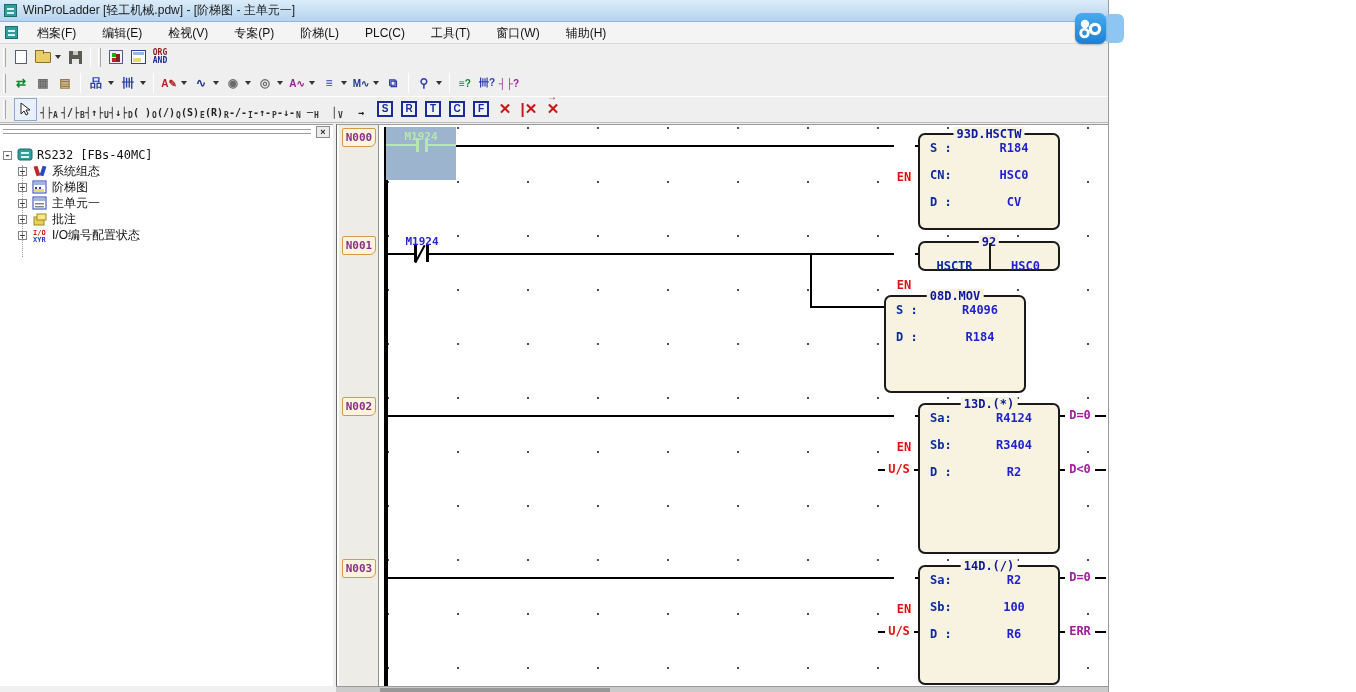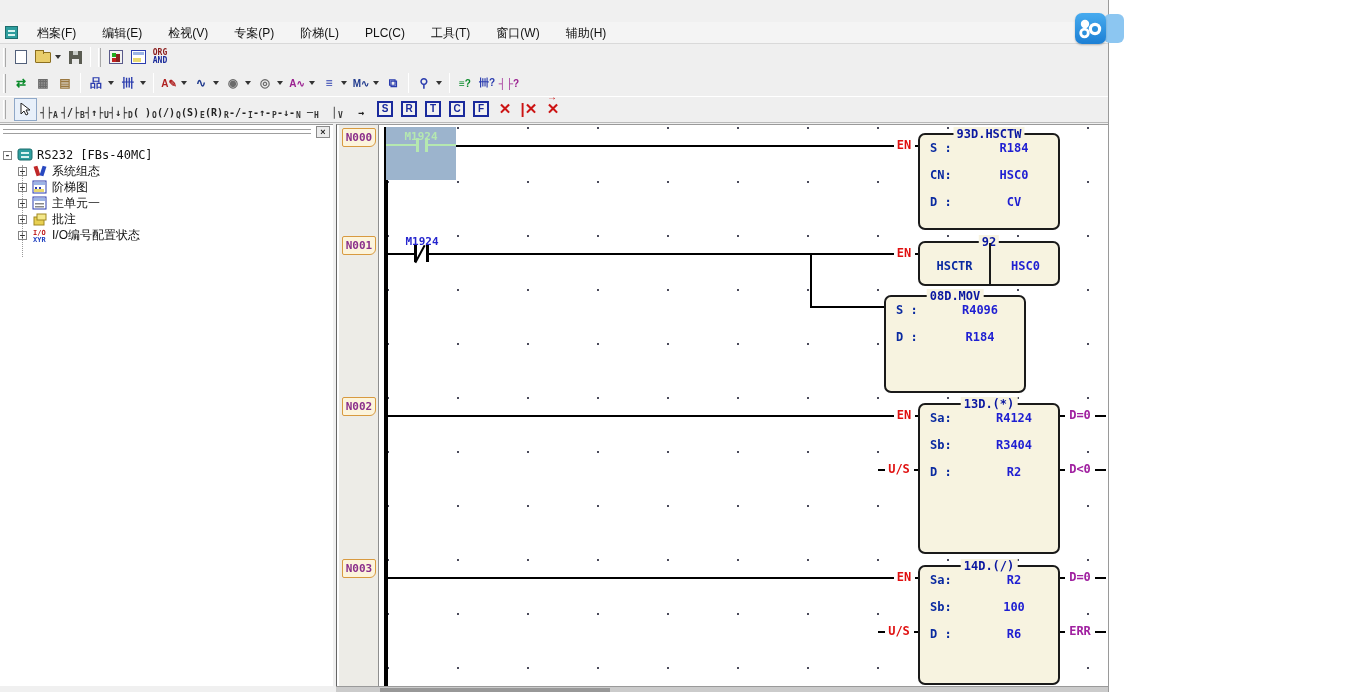--- a/index.html
+++ b/index.html
@@ -81,21 +81,21 @@
     border-top:1px solid #9a9a9a; border-left:1px solid #666;
     background-image:radial-gradient(circle, #4a4a5a 1px, transparent 1.4px);
     background-size:70px 54px; background-position:86px 30px; }
   .gutter { position:absolute; left:2px; top:0; width:40px; height:562px; background:#edece7; border-right:1px solid #8f8f8f; }
   .netlbl { position:absolute; left:5px; width:34px; height:19px; background:#fcf4dc; border:1px solid #d89a40;
     border-radius:2px 2px 6px 2px; color:#8b2f8b; font:bold 11px/17px "DejaVu Sans Mono",monospace; text-align:center; }
   .rail { position:absolute; left:47px; top:2px; width:4px; height:560px; background:#000; }
   .rung { position:absolute; height:2px; background:#000; }
   .vl { position:absolute; width:2px; background:#000; }
   .cbar { position:absolute; width:3px; height:17px; background:#000; }
-  .en { position:absolute; width:22px; text-align:center; color:#e01010; font:bold 12px "DejaVu Sans Mono",monospace; }
+  .en { position:absolute; width:22px; text-align:center; color:#e01010; font:bold 12px "DejaVu Sans Mono",monospace;margin-top:32px; }
   .us { position:absolute; width:28px; text-align:center; color:#e01010; font:bold 12px "DejaVu Sans Mono",monospace; }
   .pout { position:absolute; width:30px; text-align:center; color:#a020a0; font:bold 12px "DejaVu Sans Mono",monospace; }
   .clabel { position:absolute; width:50px; text-align:center; color:#2525ce; font:bold 11px "DejaVu Sans Mono",monospace; }
   .selcell { position:absolute; left:49px; top:2px; width:70px; height:53px; background:#9cb4cd; }
   .selcell .lbl { position:absolute; top:3px; left:0; width:100%; text-align:center; color:#b5e8b0; font:bold 11px "DejaVu Sans Mono",monospace; }
   .gseg { position:absolute; height:2px; background:#b5e8b0; }
   .gbar { position:absolute; width:3px; height:14px; background:#b5e8b0; }
   .fblock { position:absolute; background:#f7f3e0; border:2px solid #1a1a1a; border-radius:7px; }
   .fb-title { position:absolute; top:-8px; left:50%; transform:translateX(-50%); background:#f7f3e0;
     padding:0 3px; color:#0a17a0; font:bold 12px "DejaVu Sans Mono",monospace; white-space:nowrap; }
@@ -105,20 +105,24 @@
   .fb-div { position:absolute; top:0; bottom:0; left:69px; width:2px; background:#1a1a1a; }
   .fb-cell { position:absolute; top:16px; font:bold 12px "DejaVu Sans Mono",monospace; text-align:center; }
   .hstrip { position:absolute; left:336px; top:686px; width:772px; height:6px; background:#cbcbcb; border-top:1px solid #9a9a9a; }
   .hthumb { position:absolute; left:44px; top:1px; width:230px; height:4px; background:#989898; }
 </style>
 </head>
 <body>
 
 <div id="window">
 
+  <div class="titlebar">
+    <span class="appicon"></span>
+    <span>WinProLadder [轻工机械.pdw] - [阶梯图 - 主单元一]</span>
+  </div>
 
   <div class="menubar">
     <span class="appicon"></span>
     <span class="menuitem">档案(F)</span>
     <span class="menuitem">编辑(E)</span>
     <span class="menuitem">检视(V)</span>
     <span class="menuitem">专案(P)</span>
     <span class="menuitem">阶梯(L)</span>
     <span class="menuitem">PLC(C)</span>
     <span class="menuitem">工具(T)</span>
@@ -375,21 +379,21 @@
     <div class="clabel" style="left:60px;top:110px">M1924</div>
     <div class="rung" style="left:51px;top:128px;width:26px"></div>
     <div class="cbar" style="left:77px;top:120px"></div>
     <div class="cbar" style="left:89px;top:120px"></div>
     <div class="cbar" style="left:82px;top:119px;height:20px;width:2px;transform:rotate(28deg)"></div>
     <div class="rung" style="left:92px;top:128px;width:465px"></div>
     <div class="vl" style="left:473px;top:129px;height:53px"></div>
     <div class="rung" style="left:473px;top:181px;width:84px"></div>
     <div class="en" style="left:556px;top:121px">EN</div>
     <div class="rung" style="left:578px;top:128px;width:3px"></div>
-    <div class="fblock" style="left:581px;top:116px;width:142px;height:45px">
+    <div class="fblock" style="left:581px;top:116px;width:142px;height:30px">
       <div class="fb-title">92</div>
       <div class="fb-div"></div>
       <div class="fb-cell" style="left:0;width:69px;color:#0a2aa0">HSCTR</div>
       <div class="fb-cell" style="left:71px;width:69px;color:#1e1ed2">HSC0</div>
     </div>
     <div class="en" style="left:556px;top:174px">EN</div>
     <div class="rung" style="left:578px;top:181px;width:3px"></div>
     <div class="fblock" style="left:547px;top:170px;width:142px;height:98px">
       <div class="fb-title">08D.MOV</div>
       <div class="fb-row" style="top:6px">

